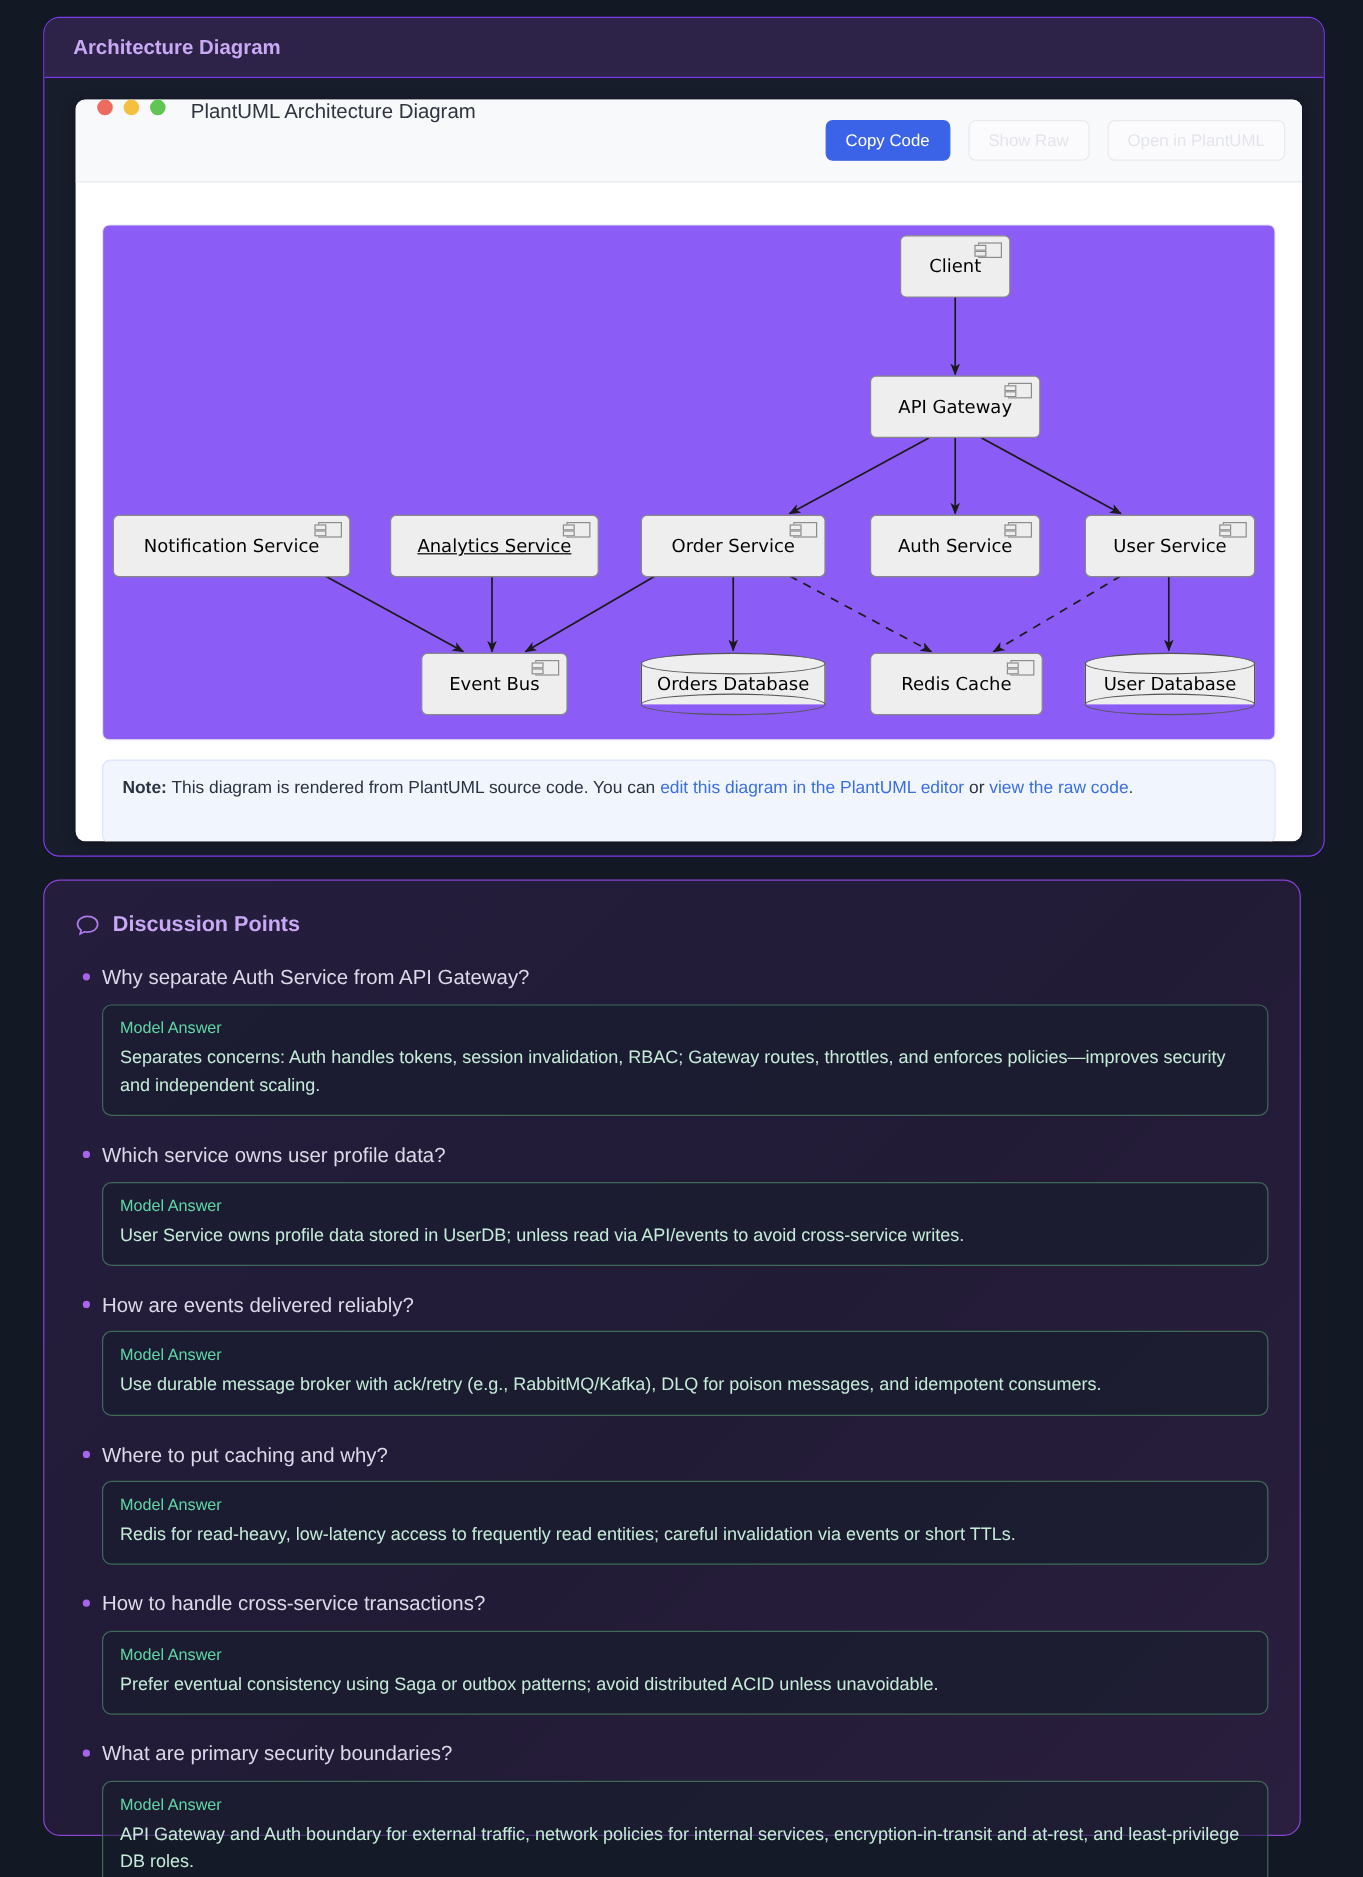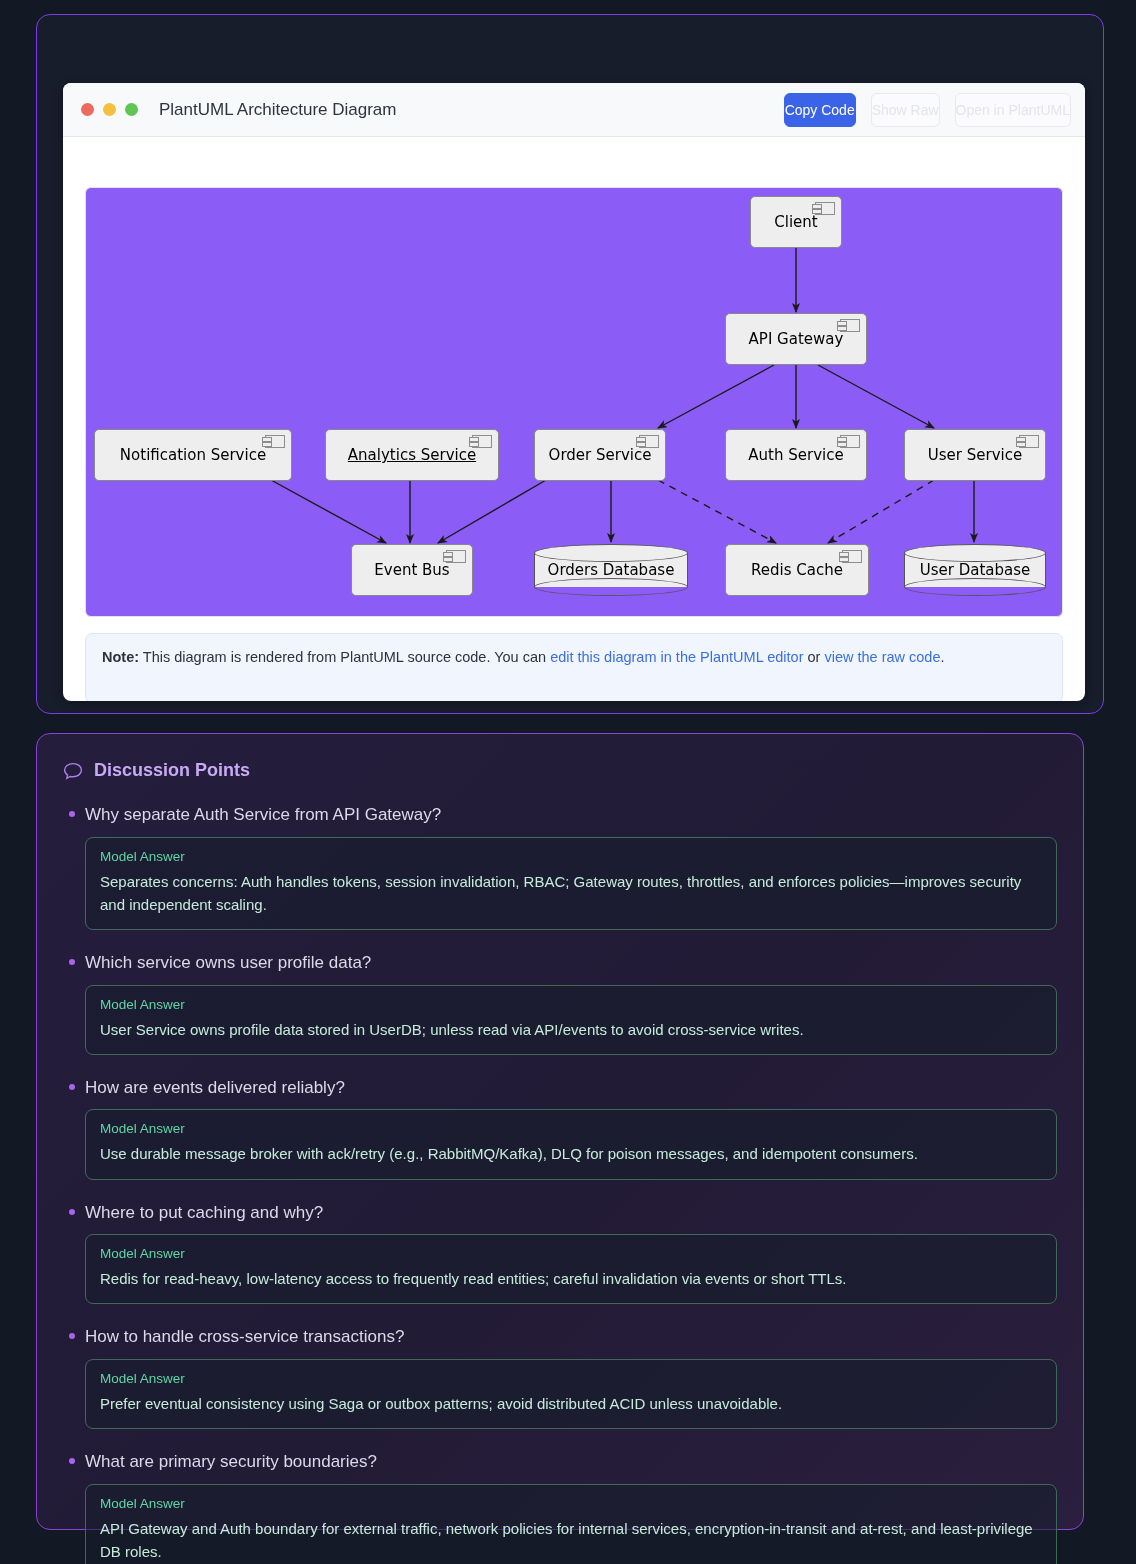--- a/index.html
+++ b/index.html
@@ -33,32 +33,32 @@
 
   
   .window {
     position:absolute; left:26px; top:68px; width:1022px; height:618px;
     background:#ffffff;
     border-radius:8px;
     box-shadow:0 2px 10px rgba(0,0,0,.35);
     overflow:hidden;
   }
   .titlebar {
-    height:54px; background:#f8f9fb;
+    height:69px; background:#f8f9fb;
     border-bottom:1px solid #e6e8ee;
-    display:flex; align-items:center;
+    display:flex; 
     padding:0 14px 0 18px;
   }
   .dots { display:flex; gap:9px; margin-right:21px; }
   .dot { width:13px; height:13px; border-radius:50%; }
   .dot.red{background:#ed6a5e;} .dot.yellow{background:#f4c03d;} .dot.green{background:#61c554;}
   .window-title { font-size:17px; color:#2e3440; flex:1; }
   .btns { display:flex; gap:15px; align-items:center; }
   .btn {
-    font-size:14px; padding:8px 0; border-radius:6px;
+    font-size:14px; padding:8px 16px; border-radius:6px;
     border:1px solid transparent; white-space:nowrap;
   }
   .btn.primary { background:#3b63e8; color:#fff; border-color:#3b63e8; }
   .btn.ghost { background:#fbfbfd; color:#e3e5ea; border-color:#e9eaee; }
 
   
   .canvas {
     position:absolute; left:22px; top:104px; width:978px; height:430px;
     background:#8b5cf6; border:1px solid #e2e4ea; border-radius:6px;
     overflow:hidden;
@@ -142,20 +142,23 @@
     margin-bottom:16px;
   }
   .alabel { color:#5fd6a4; font-size:13.5px; margin-bottom:6px; }
   .atext { color:#c6ecd9; font-size:15px; line-height:1.55; }
 </style>
 </head>
 <body>
 
 <div class="panel">
 
+  <div class="panel-header">
+    <span class="panel-header-title">Architecture Diagram</span>
+  </div>
 
   <div class="window">
 
     <div class="titlebar">
       <div class="dots">
         <span class="dot red"></span>
         <span class="dot yellow"></span>
         <span class="dot green"></span>
       </div>
       <span class="window-title">PlantUML Architecture Diagram</span>
@@ -209,21 +212,21 @@
       </div>
 
       <div class="node" style="left:8px; top:241px; width:198px; height:52px;">
         <span class="comp-icon"></span>
         <span>Notification Service</span>
       </div>
       <div class="node" style="left:239px; top:241px; width:174px; height:52px;text-decoration:underline;">
         <span class="comp-icon"></span>
         <span>Analytics Service</span>
       </div>
-      <div class="node" style="left:448px; top:241px; width:132px; height:52px;">
+      <div class="node" style="left:448px; top:241px; width:154px; height:52px;">
         <span class="comp-icon"></span>
         <span>Order Service</span>
       </div>
       <div class="node" style="left:639px; top:241px; width:142px; height:52px;">
         <span class="comp-icon"></span>
         <span>Auth Service</span>
       </div>
       <div class="node" style="left:818px; top:241px; width:142px; height:52px;">
         <span class="comp-icon"></span>
         <span>User Service</span>

